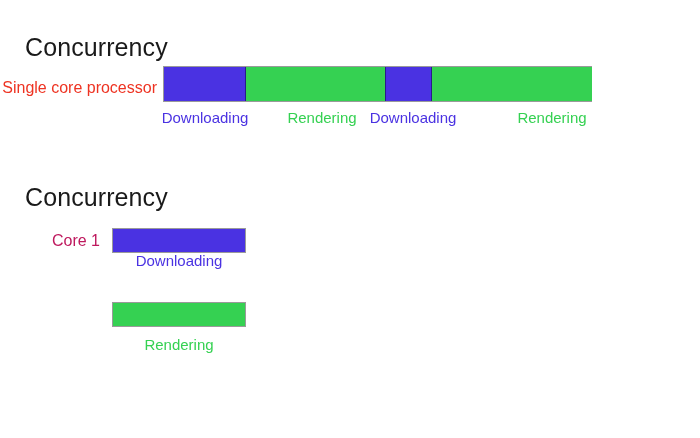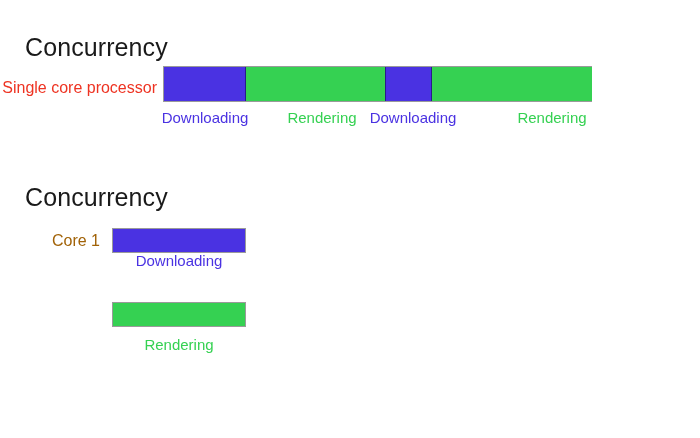--- a/index.html
+++ b/index.html
@@ -113,21 +113,21 @@
     <div class="seg green" style="width: 48%; background: rgb(53, 209, 82);"></div>
   </div>
 
   <div id="cap-c-download-1" class="caption blue" style="color: rgb(74, 50, 226);">Downloading</div>
   <div id="cap-c-render-1" class="caption green" style="color: rgb(53, 209, 82);">Rendering</div>
   <div id="cap-c-download-2" class="caption blue" style="color: rgb(74, 50, 226);">Downloading</div>
   <div id="cap-c-render-2" class="caption green" style="color: rgb(53, 209, 82);">Rendering</div>
 
   <div id="heading-parallelism" class="section-heading">Concurrency</div>
 
-  <div id="label-core-1" class="row-label" style="color: #a16207;">Core 1</div>
+  <div id="label-core-1" class="row-label" style="color: #be185d;">Core 1</div>
 
   <div id="track-core-1" class="track" style="background: rgb(74, 50, 226);"></div>
 
   <div id="cap-p-download" class="caption blue" style="color: rgb(74, 50, 226);">Downloading</div>
 
 
   <div id="track-core-2" class="track" style="background: rgb(53, 209, 82);"></div>
 
   <div id="cap-p-render" class="caption green" style="color: rgb(53, 209, 82);">Rendering</div>
 

